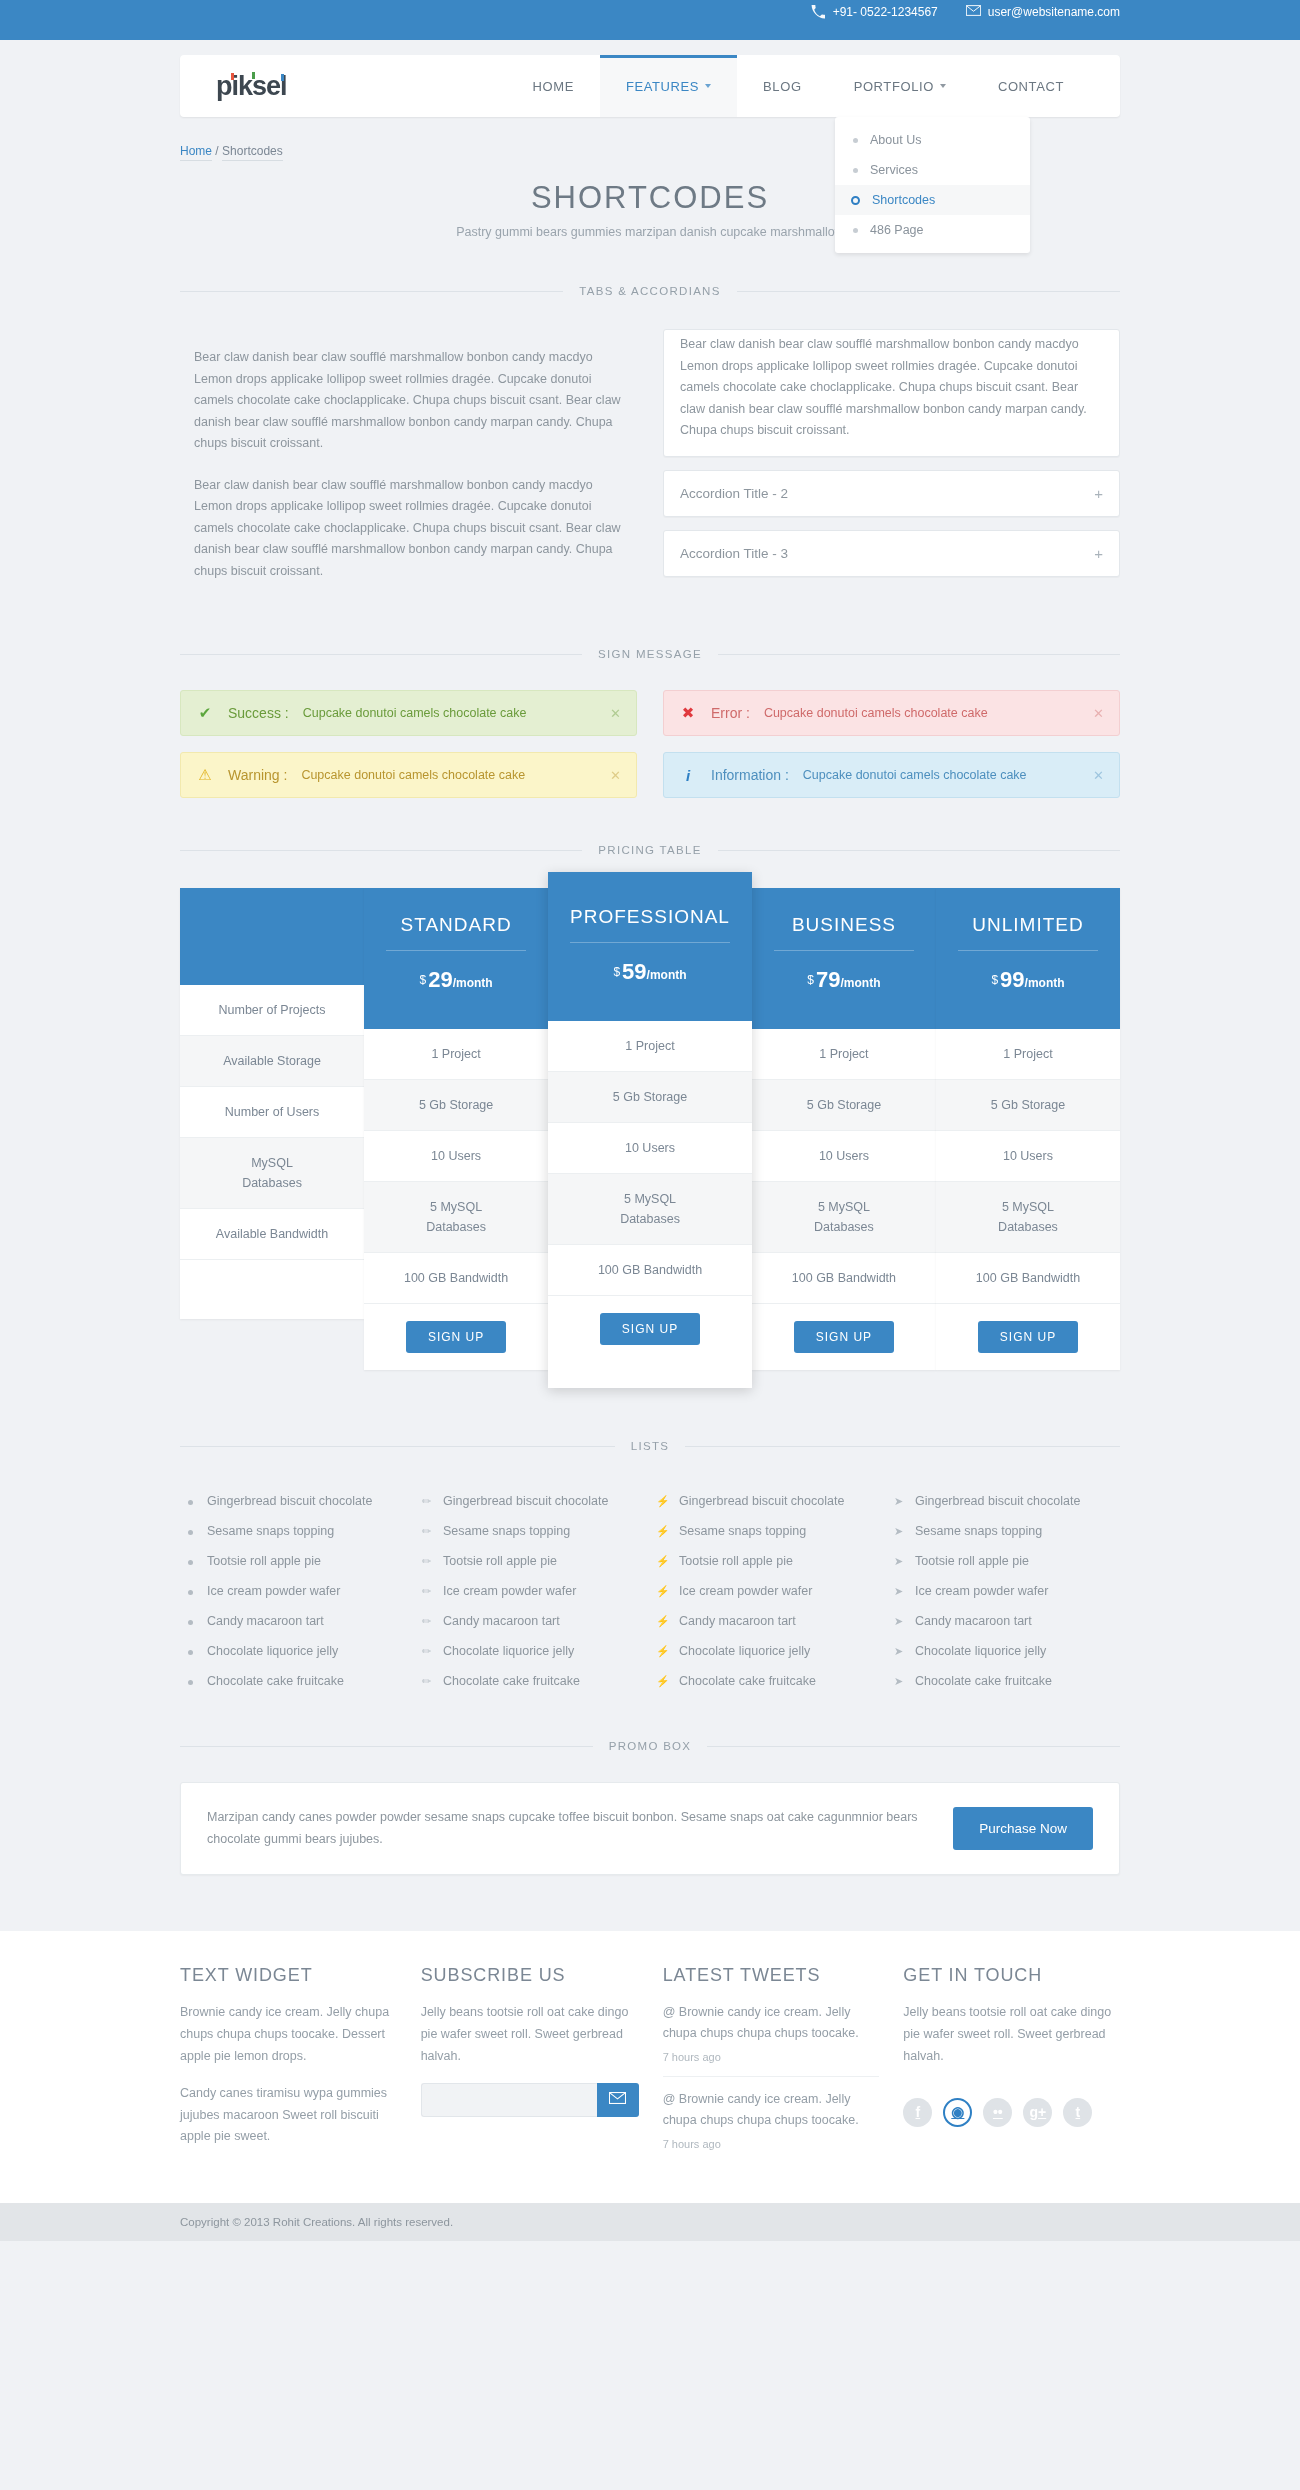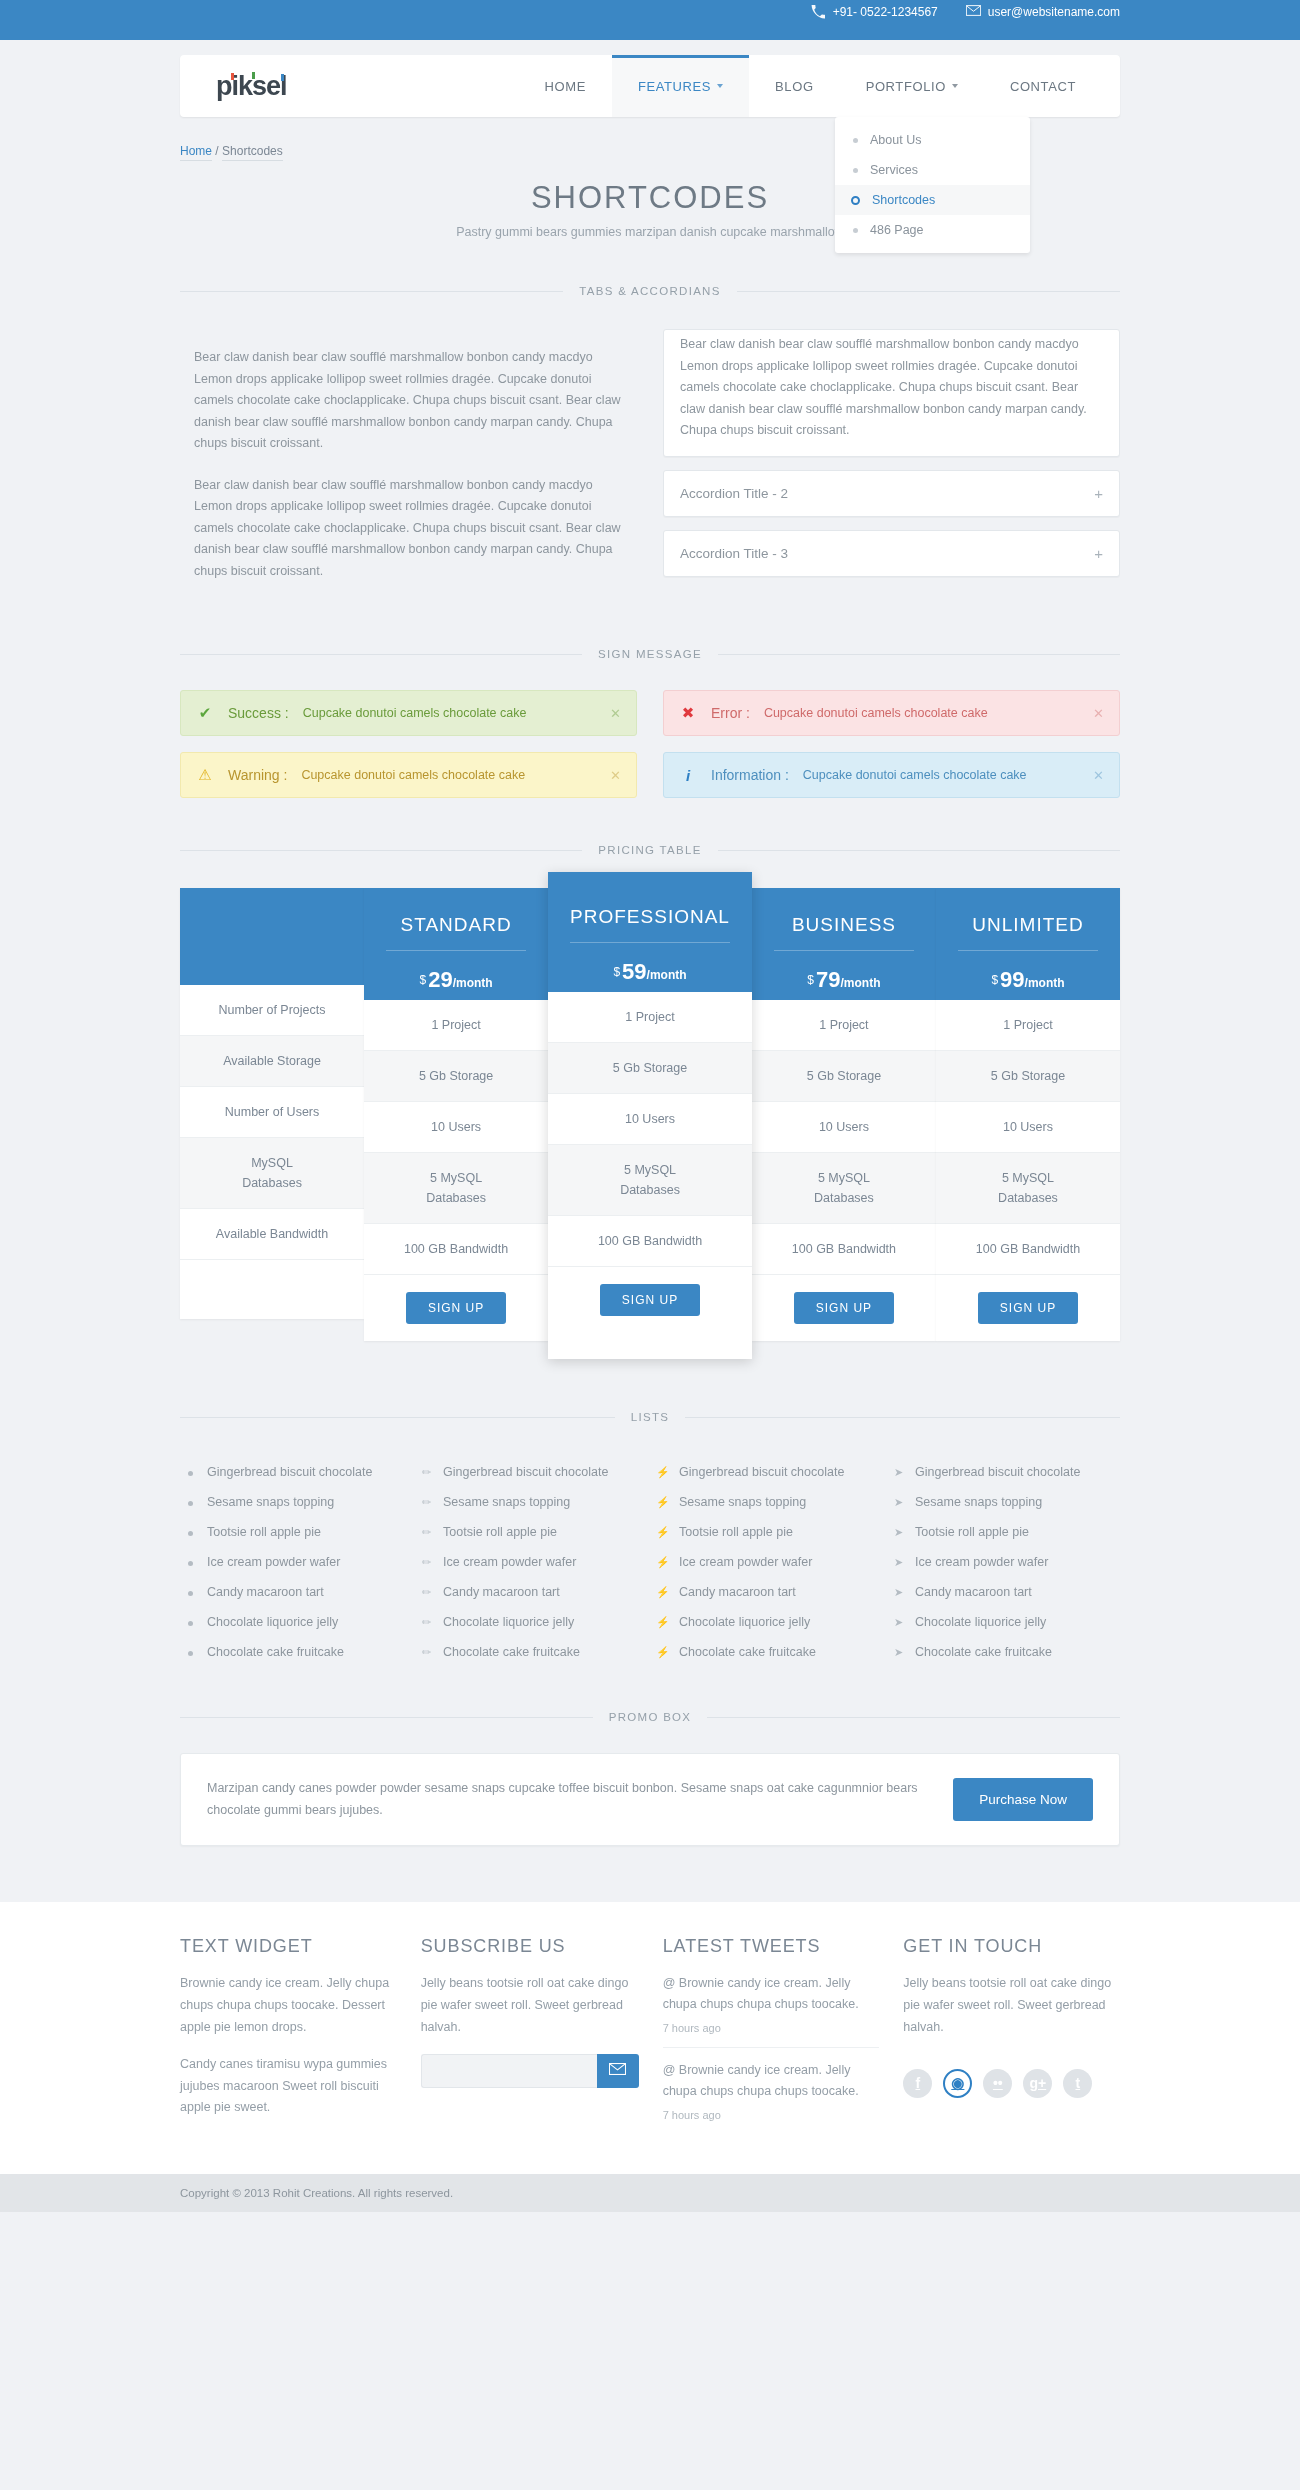--- a/index.html
+++ b/index.html
@@ -33,21 +33,21 @@
   .logo .bar { position:absolute; width:3px; height:7px; }
   .mainnav { margin-left:auto; display:flex; height:62px; align-items:stretch; }
   .mainnav a {
     display:flex; align-items:center; gap:6px; padding:0 26px;
     font-size:13px; color:#6b7782; text-decoration:none; letter-spacing:.6px;
     position:relative;
   }
   .mainnav a.active { color:#3b87c4; background:#f7f8f9; }
   .mainnav a.active:before { content:""; position:absolute; left:0; right:0; top:0; height:3px; background:#3b87c4; }
   .caret { border-left:3.5px solid transparent; border-right:3.5px solid transparent; border-top:4px solid currentColor; display:inline-block; opacity:.75; }
-  .mainnav a:last-child { padding-right:44px; }
+  .mainnav a:last-child { padding-right:56px; }
 
   .dropdown {
     position:absolute; top:77px; left:655px; width:195px; background:#fff;
     border-radius:3px; box-shadow:0 2px 4px rgba(0,0,0,.09); padding:8px 0; z-index:30;
   }
   .dropdown .dd-item { display:flex; align-items:center; gap:12px; padding:8px 0 8px 18px; font-size:12.5px; color:#8a939c; }
   .dropdown .dd-item.active { background:#f6f7f8; color:#3b87c4; }
   .dd-dot { width:5px; height:5px; border-radius:50%; background:#c7cdd3; flex:none; }
   .dd-item.active .dd-dot { width:9px; height:9px; border-radius:50%; background:transparent; border:2.5px solid #2f7fc4; margin-left:-2px; }
 
@@ -97,21 +97,21 @@
   .alert.info .a-icon { color:#2f80c4; font-style:italic; font-weight:bold; }
 
   
   .pricing { display:flex; margin-top:32px; position:relative; align-items:flex-start; }
   .ptable { flex:1; background:#fff; box-shadow:0 1px 2px rgba(0,0,0,.06); }
   .ptable.feature-col { text-align:center; }
   .ptable.highlight {
     margin-top:-16px; position:relative; z-index:5;
     box-shadow:0 3px 12px rgba(0,0,0,.16); padding-bottom:26px;
   }
-  .p-head { background:#3b87c4; color:#fff; text-align:center; padding:26px 0 7px; }
+  .p-head { background:#3b87c4; color:#fff; text-align:center; padding:26px 0 36px; }
   .ptable.highlight .p-head { padding-top:34px; }
   .p-name { font-size:19px; letter-spacing:1px; font-weight:400; padding-bottom:14px; border-bottom:1px solid rgba(255,255,255,.28); margin:0 22px; }
   .p-price { margin-top:16px; font-size:22px; font-weight:bold; }
   .p-price .cur { font-size:12px; font-weight:normal; vertical-align:3px; margin-right:2px; }
   .p-price .per { font-size:12px; font-weight:bold; }
   .p-head.blank { padding:0; height:97px; }
   .p-row { text-align:center; font-size:12.5px; color:#7b8794; padding:15px 6px; border-bottom:1px solid #eceff1; line-height:1.6; }
   .p-row:nth-child(odd) { background:#f5f6f7; }
   .ptable.feature-col .p-row { background:#fff; }
   .ptable.feature-col .p-row:nth-child(odd) { background:#f5f6f7; }

